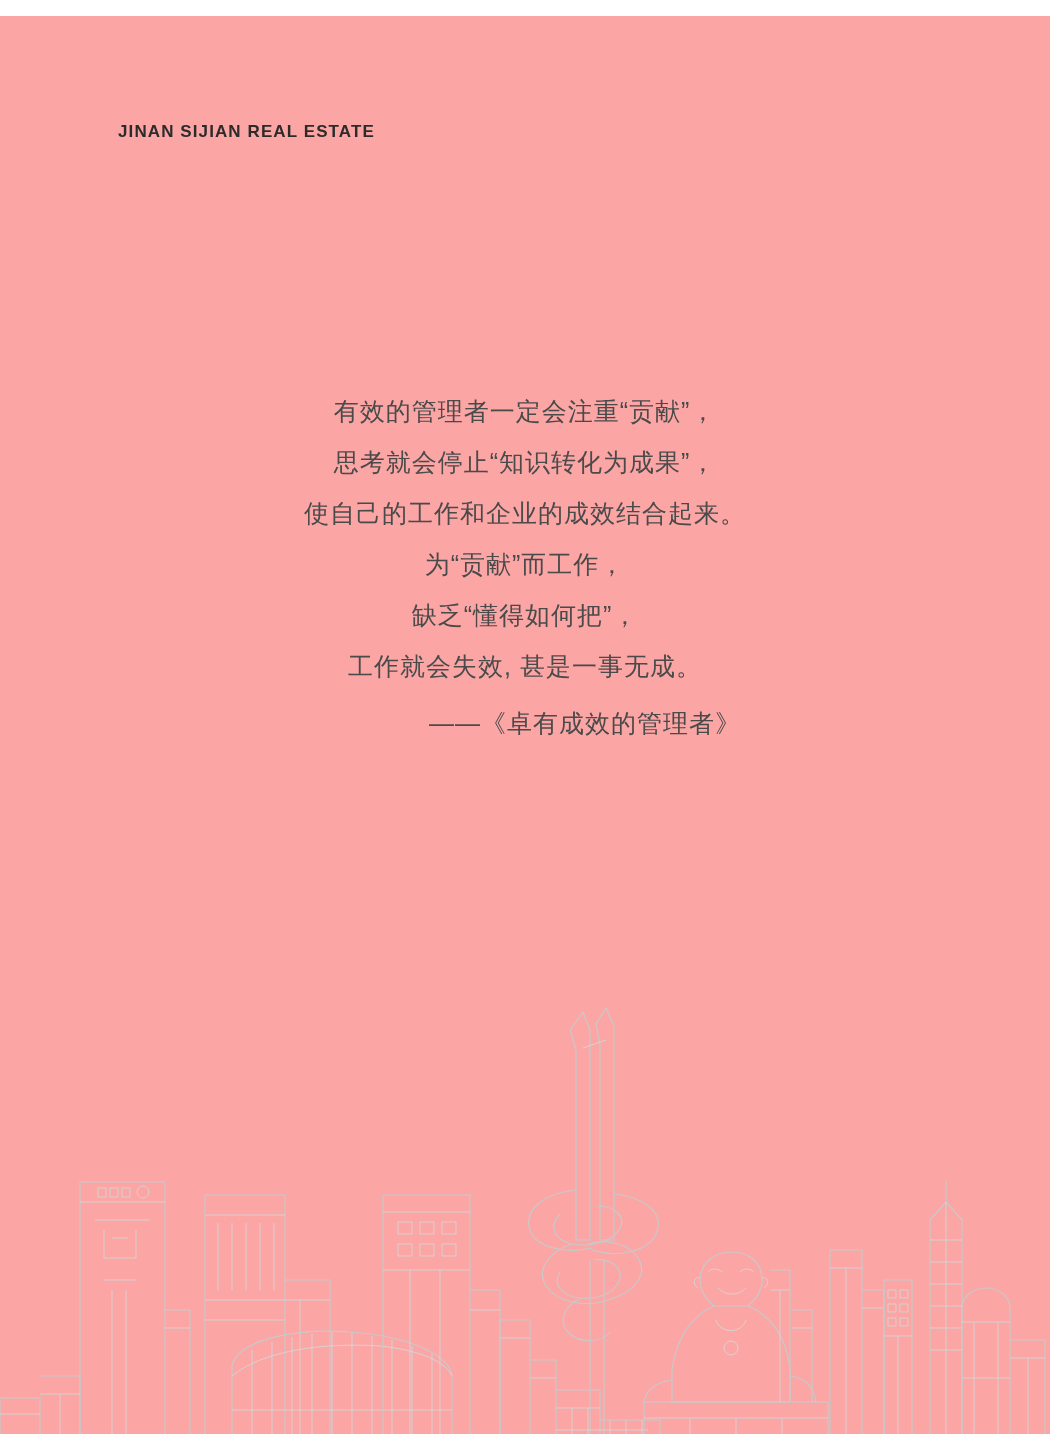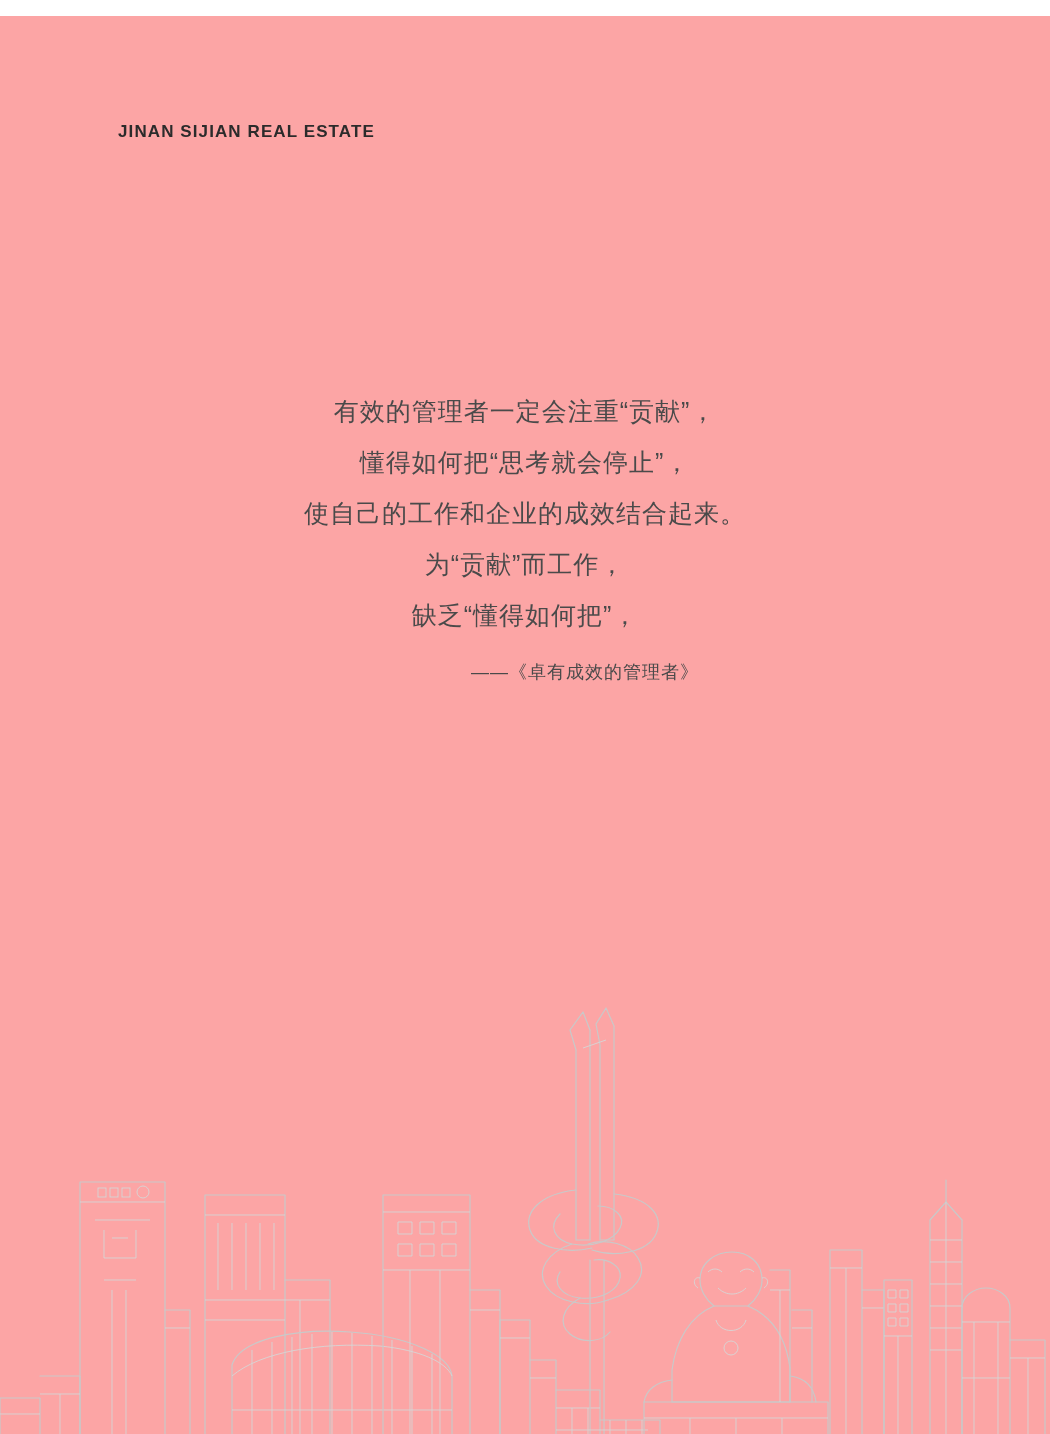--- a/index.html
+++ b/index.html
@@ -43,21 +43,21 @@
   }
   .quote-line {
     font-family: "Liberation Sans", "DejaVu Sans", sans-serif;
     font-size: 25px;
     line-height: 51px;
     color: #4a4a4a;
     letter-spacing: 1px;
     white-space: nowrap;
   }
   .quote-attrib {
-    font-size: 18px;
+    font-size: 25px;
     line-height: 51px;
     color: #4a4a4a;
     letter-spacing: 1px;
     text-align: center;
     padding-left: 120px;
     margin-top: 6px;
     white-space: nowrap;
   }
 
   
@@ -88,24 +88,25 @@
 </style>
 </head>
 <body>
 
 <div class="page">
 
   <div class="brand">JINAN SIJIAN REAL ESTATE</div>
 
   <div class="quote-block">
     <div class="quote-line">有效的管理者一定会注重“贡献”，</div>
-    <div class="quote-line">懂得如何把“思考就会停止”，</div>
+    <div class="quote-line">思考就会停止“知识转化为成果”，</div>
     <div class="quote-line">使自己的工作和企业的成效结合起来。</div>
     <div class="quote-line">为“贡献”而工作，</div>
     <div class="quote-line">缺乏“懂得如何把”，</div>
+    <div class="quote-line">工作就会失效, 甚是一事无成。</div>
     <div class="quote-attrib">——《卓有成效的管理者》</div>
   </div>
 
   <div class="skyline">
     <svg viewBox="0 0 1050 460" preserveAspectRatio="none" aria-hidden="true">
 
       <path class="ln-thin" d="M0 455 H1050"></path>
 
       <g>
         <path class="ln" d="M80 192 H165 V455 H80 Z"></path>

